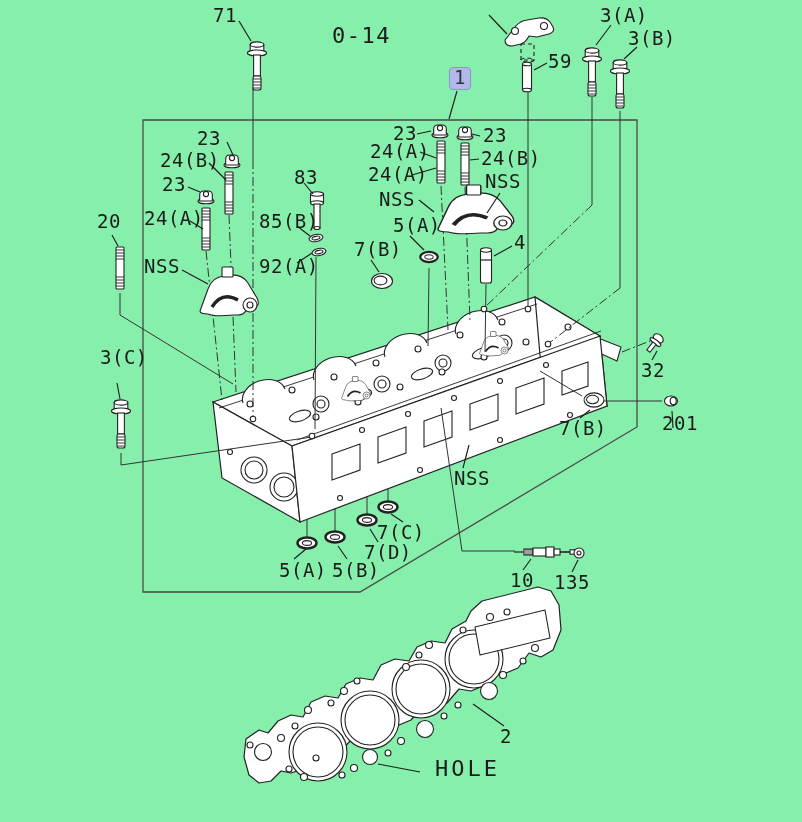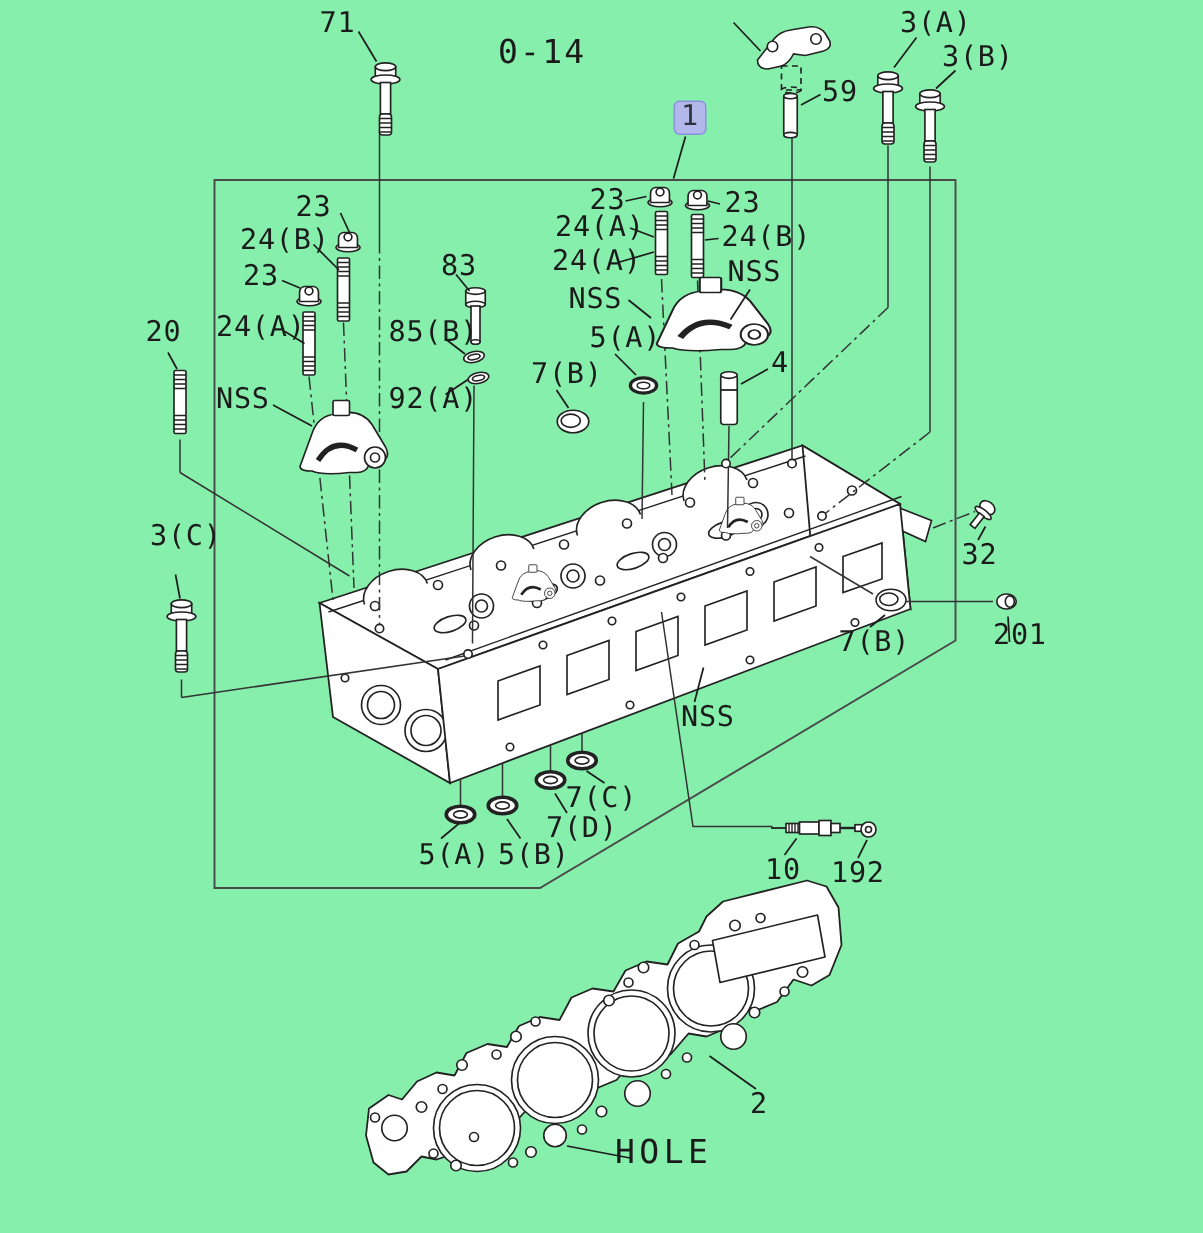--- a/index.html
+++ b/index.html
@@ -385,18 +385,18 @@
 <div class="lbl" style="left:641px;top:361px">32</div>
 <div class="lbl" style="left:662px;top:414px">201</div>
 <div class="lbl" style="left:559px;top:419px">7(B)</div>
 <div class="lbl" style="left:454px;top:469px">NSS</div>
 
 <div class="lbl" style="left:377px;top:523px">7(C)</div>
 <div class="lbl" style="left:364px;top:543px">7(D)</div>
 <div class="lbl" style="left:279px;top:561px">5(A)</div>
 <div class="lbl" style="left:332px;top:561px">5(B)</div>
 <div class="lbl" style="left:510px;top:571px">10</div>
-<div class="lbl" style="left:554px;top:573px">192</div>
+<div class="lbl" style="left:554px;top:573px">135</div>
 
 <div class="lbl" style="left:500px;top:727px">2</div>
-<div class="lbl hole" style="left:410px;top:757px">HOLE</div>
+<div class="lbl hole" style="left:435px;top:757px">HOLE</div>
 
 </div>
 
 </body></html>

